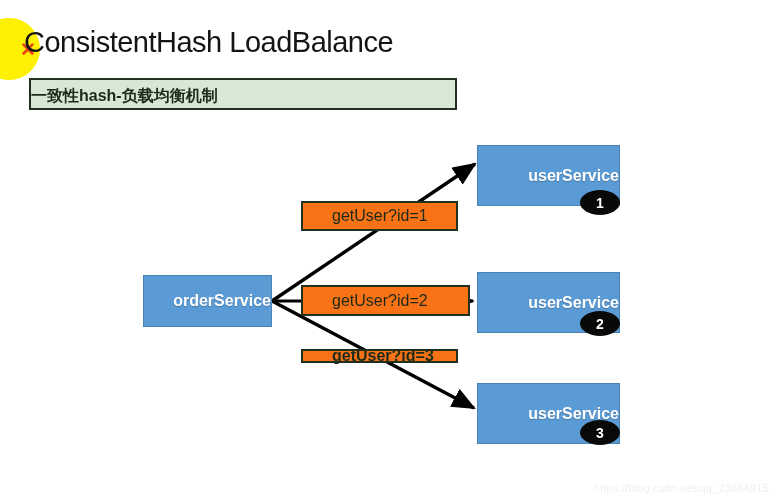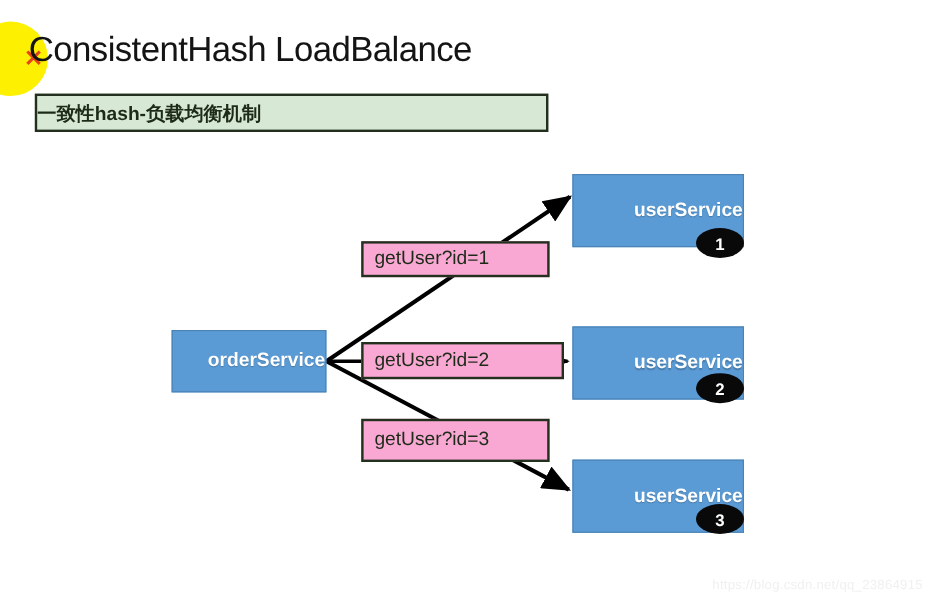--- a/index.html
+++ b/index.html
@@ -120,35 +120,36 @@
     align-items: center;
     justify-content: center;
   }
   #badge-1 { left: 580px; top: 190px; }
   #badge-2 { left: 580px; top: 311px; }
   #badge-3 { left: 580px; top: 420px; }
 
   
   .label-box {
     position: absolute;
-    background: #f9a8d4;
+    background: #f97316;
     border: 2px solid #23301e;
     box-sizing: border-box;
     display: flex;
     align-items: center;
+    padding-left: 20px;
   }
   .label-text {
     padding-left: 9px;
     font-size: 16px;
     color: #1d2a18;
     white-space: nowrap;
   }
   #label-box-1 { left: 301px; top: 201px; width: 157px; height: 30px; }
   #label-box-2 { left: 301px; top: 285px; width: 169px; height: 31px; }
-  #label-box-3 { left: 301px; top: 349px; width: 157px; height: 36px; }
+  #label-box-3 { left: 301px; top: 349px; width: 157px; height: 14px; font-weight: bold; }
 
   
   #watermark {
     position: absolute;
     right: 8px;
     bottom: 6px;
     font-size: 11px;
     color: #f0f0f0;
     letter-spacing: 0.2px;
     white-space: nowrap;

